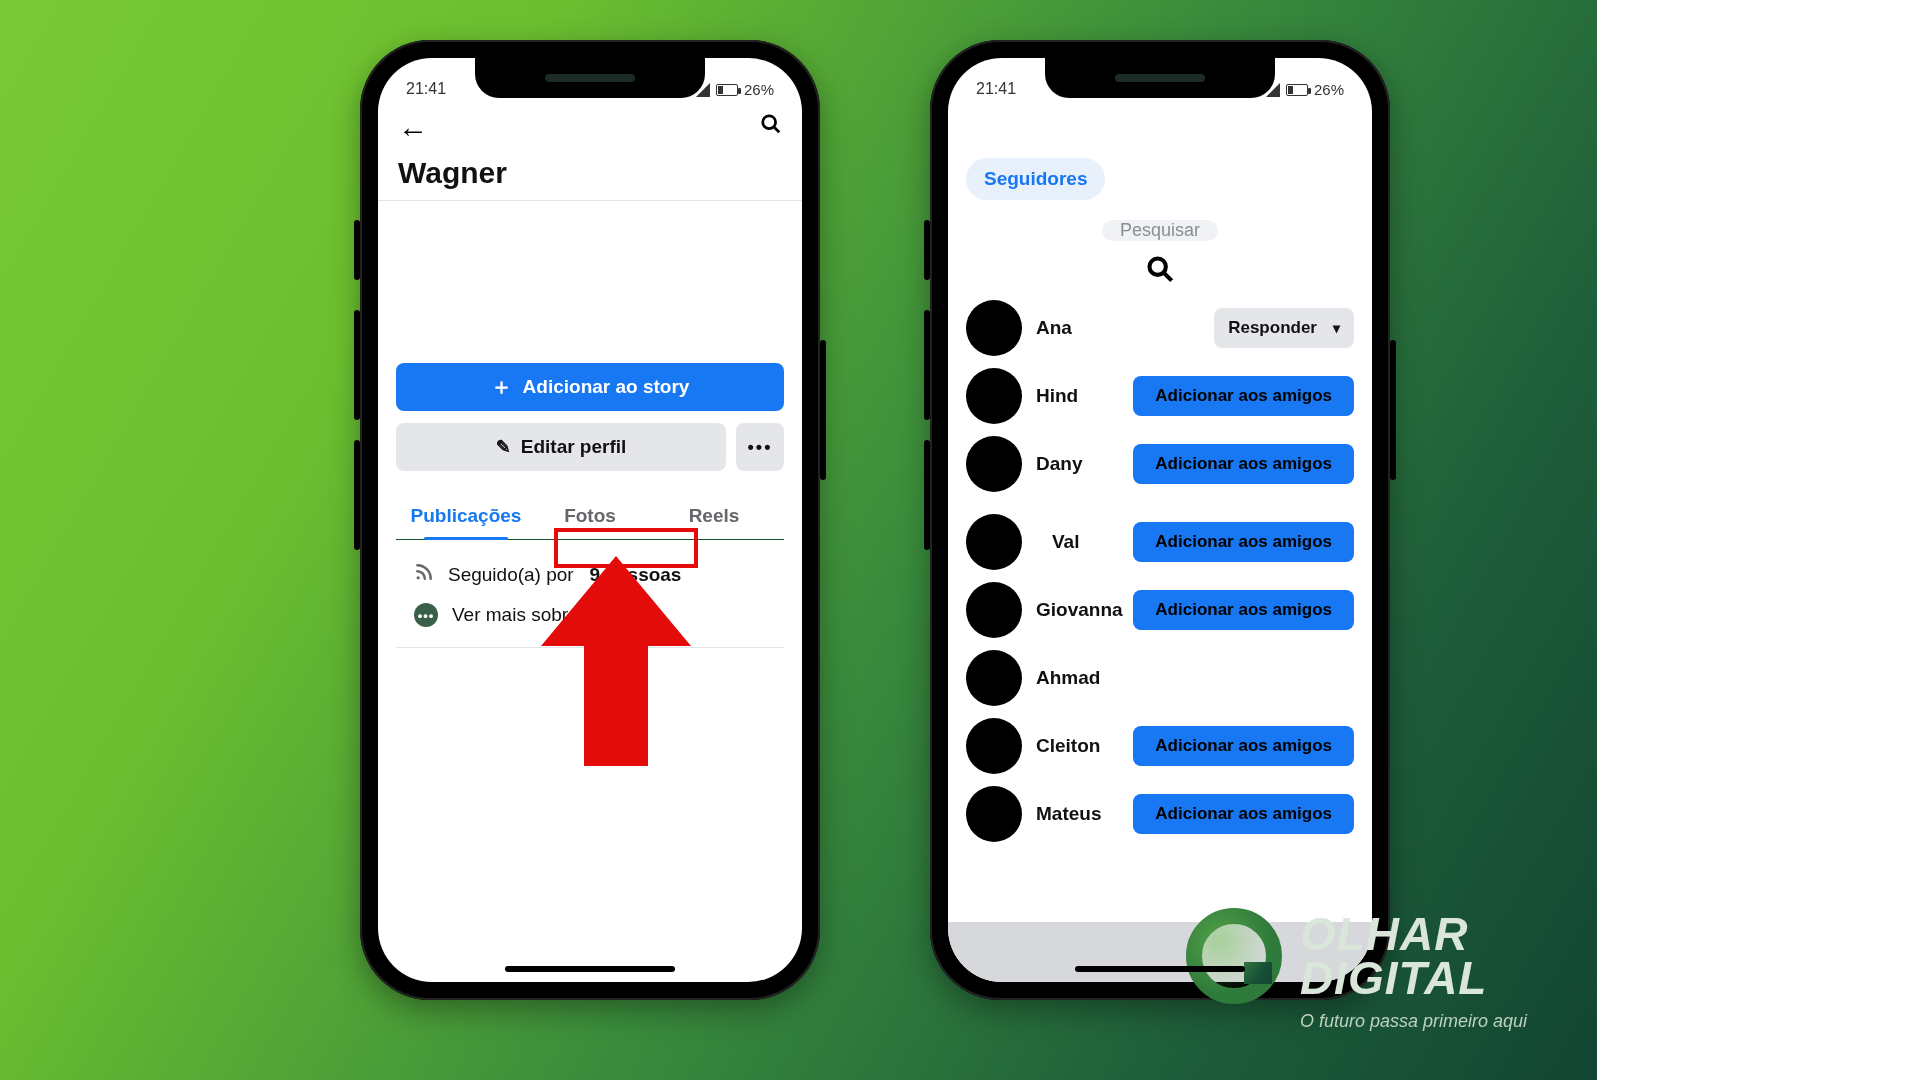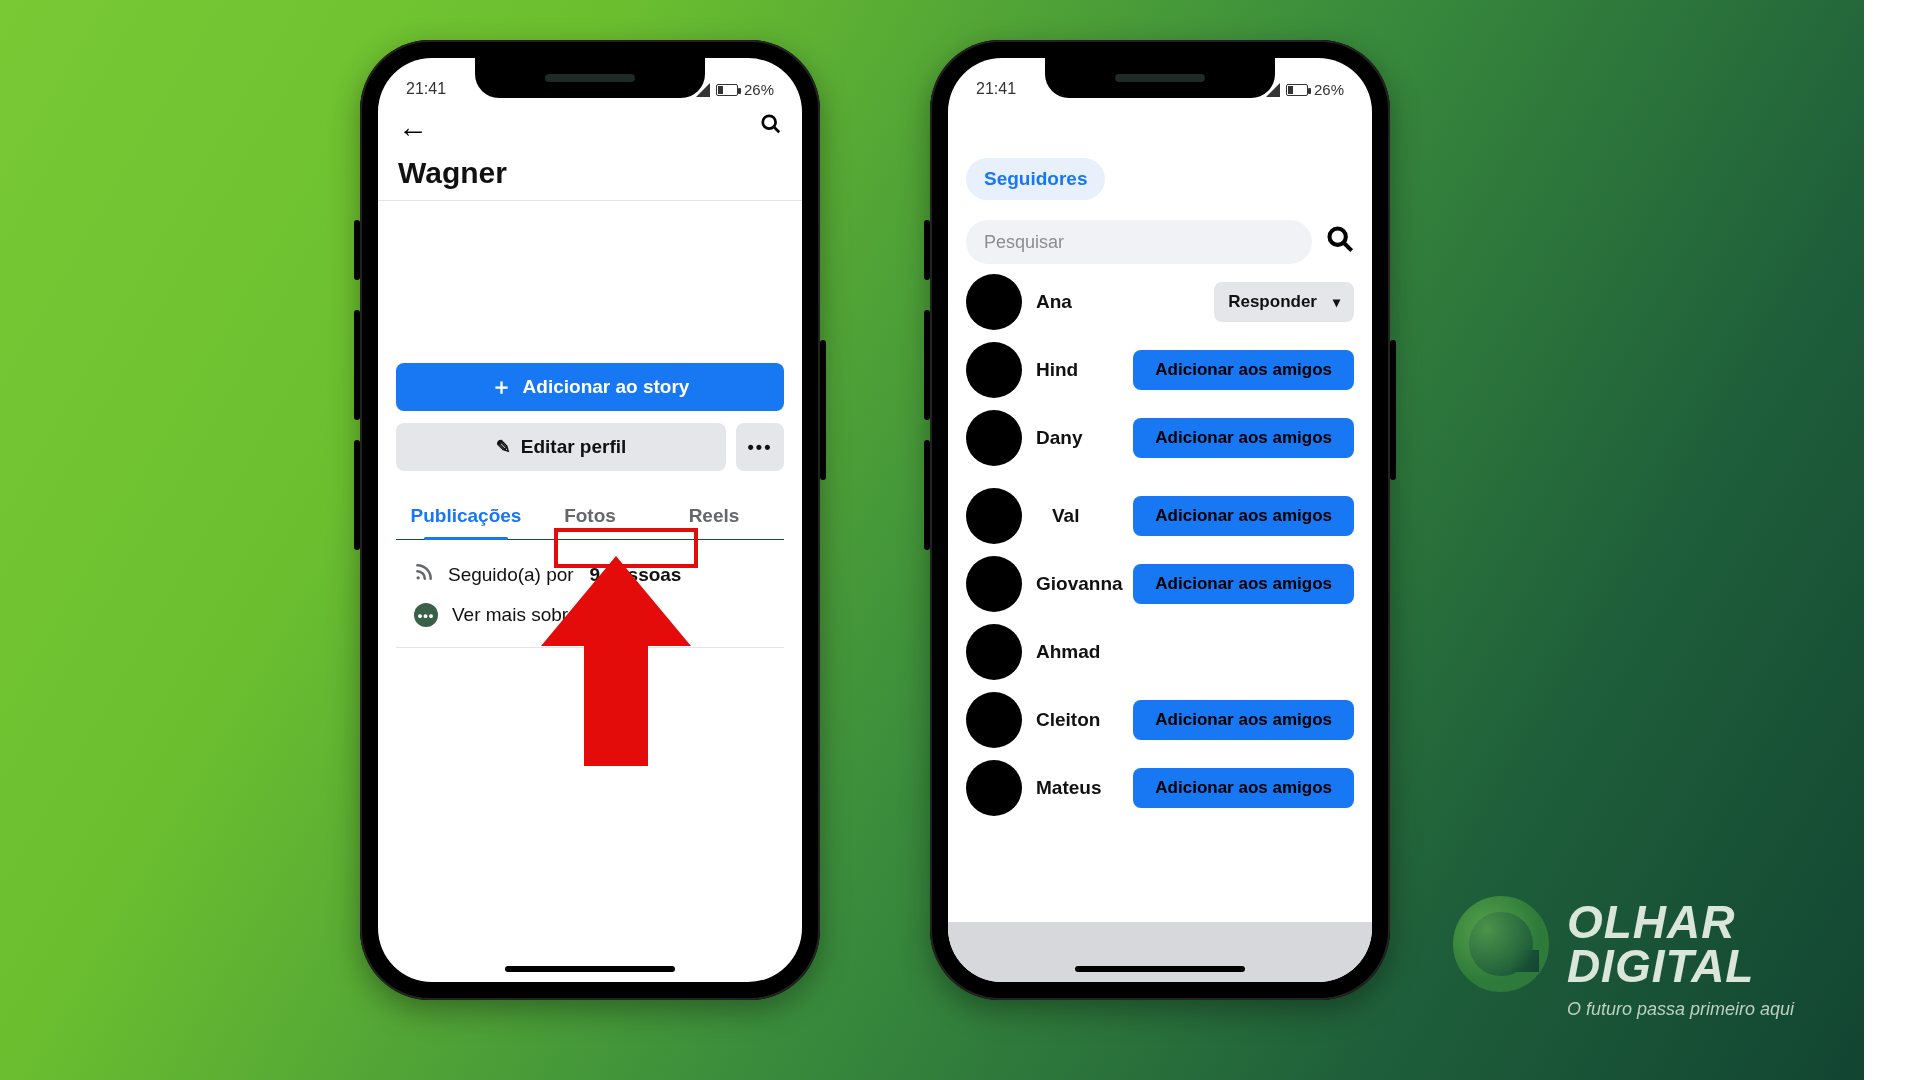--- a/index.html
+++ b/index.html
@@ -1,18 +1,18 @@
 <!DOCTYPE html>
 <html><head>
 <meta charset="utf-8">
 <style>
   * { box-sizing: border-box; margin: 0; padding: 0; }
   html, body { width: 1920px; height: 1080px; overflow: hidden; font-family: -apple-system, Helvetica, Arial, sans-serif; }
   .bg {
-    width: 1864px; height: 1080px;
+    width: 1597px; height: 1080px;
     background: linear-gradient(120deg, #79c935 0%, #6bbf2f 25%, #3a8c3c 55%, #1e5e3a 80%, #124532 100%);
     position: relative;
   }
   .phones { position: absolute; top: 40px; left: 360px; display: flex; gap: 110px; }
   .phone-shell {
     width: 460px; height: 960px; background: #000; border-radius: 70px;
     padding: 18px; position: relative;
     box-shadow: 0 10px 30px rgba(0,0,0,.35), inset 0 0 0 2px #222;
   }
   .phone-shell::before,
@@ -72,36 +72,36 @@
   .dots-circle { width:24px; height:24px; border-radius:50%; background:#3a6049; color:#fff; display:flex; align-items:center; justify-content:center; font-size:13px; font-weight:900; letter-spacing:1px; }
   .bold { font-weight:800; }
   .section-title { font-size:22px; font-weight:800; padding: 24px 18px; color:#111; }
   .highlight-box { position:absolute; border:4px solid #e40b0b; }
   .arrow { position:absolute; pointer-events:none; }
   .arrow svg { display:block; }
 
   
   .chip-row { padding: 56px 18px 0; }
   .chip { display:inline-block; background:#e7f0fb; color:#1877f2; font-weight:700; font-size:19px; padding:10px 18px; border-radius:22px; }
-  .search-row { display:flex; align-items:center; gap:14px; padding: 20px 18px 0; }
+  .search-row { display:flex; align-items:center; gap:14px; padding: 20px 18px 0; flex-direction: column; }
   .search-field { flex:1; height:44px; background:#f0f2f5; border-radius:22px; display:flex; align-items:center; padding:0 18px; color:#8a8d91; font-size:18px; }
   .mag-icon { font-size:28px; font-weight:900; color:#000; }
   .count { font-size:20px; font-weight:800; padding: 24px 18px 6px; color:#111; }
   .list { padding: 4px 18px 0; }
   .li { display:flex; align-items:center; padding:6px 0; }
   .av { width:56px; height:56px; border-radius:50%; background:#000; margin-right:14px; flex:0 0 56px; }
   .nm { font-size:19px; font-weight:600; color:#111; flex:1; }
   .li.spaced { margin-top:10px;gap:16px; }
   .pill { background:#1877f2; color:#000000; font-weight:800; font-size:17px; padding:10px 22px; border-radius:8px; white-space:nowrap; }
   .pill-gray { background:#e4e6ea; color:#111; font-weight:800; font-size:17px; padding:10px 14px; border-radius:8px; display:flex; align-items:center; gap:16px; }
   .chev { font-size:14px; }
   .footer-bar { position:absolute; left:0; right:0; bottom:0; height:60px; background:#d6d8db; }
 
   
-  .brand { position:absolute; right:70px; bottom:60px; color:#c9d5c9; text-align:left; }
+  .brand { position:absolute; right:70px; bottom:48px; color:#c9d5c9; text-align:left; }
   .brand-row { display:flex; align-items:center; gap:18px; }
   .brand-mark { width:96px; height:96px; position:relative; }
   .ring { position:absolute; inset:0; border-radius:50%; border:16px solid #2e7a3a; }
   .ring::after { content:""; position:absolute; inset:-16px; border-radius:50%; background: radial-gradient(circle at 35% 35%, rgba(120,200,90,.5), transparent 60%); }
   .ring .gap { position:absolute; right:-6px; top:38px; width:28px; height:22px; background:linear-gradient(120deg,#1e5e3a,#124532); }
   .wm { font-family: Arial, sans-serif; }
   .wm .l1 { font-size:46px; font-weight:900; font-style:italic; letter-spacing:1px; color:#d9e6d9; }
   .wm .l2 { font-size:46px; font-weight:900; font-style:italic; letter-spacing:1px; color:#d9e6d9; margin-top:-10px;text-align:center; }
   .tag { font-size:18px; font-style:italic; color:#bcd1bf; margin-top:6px; margin-left:114px; }
 </style>

